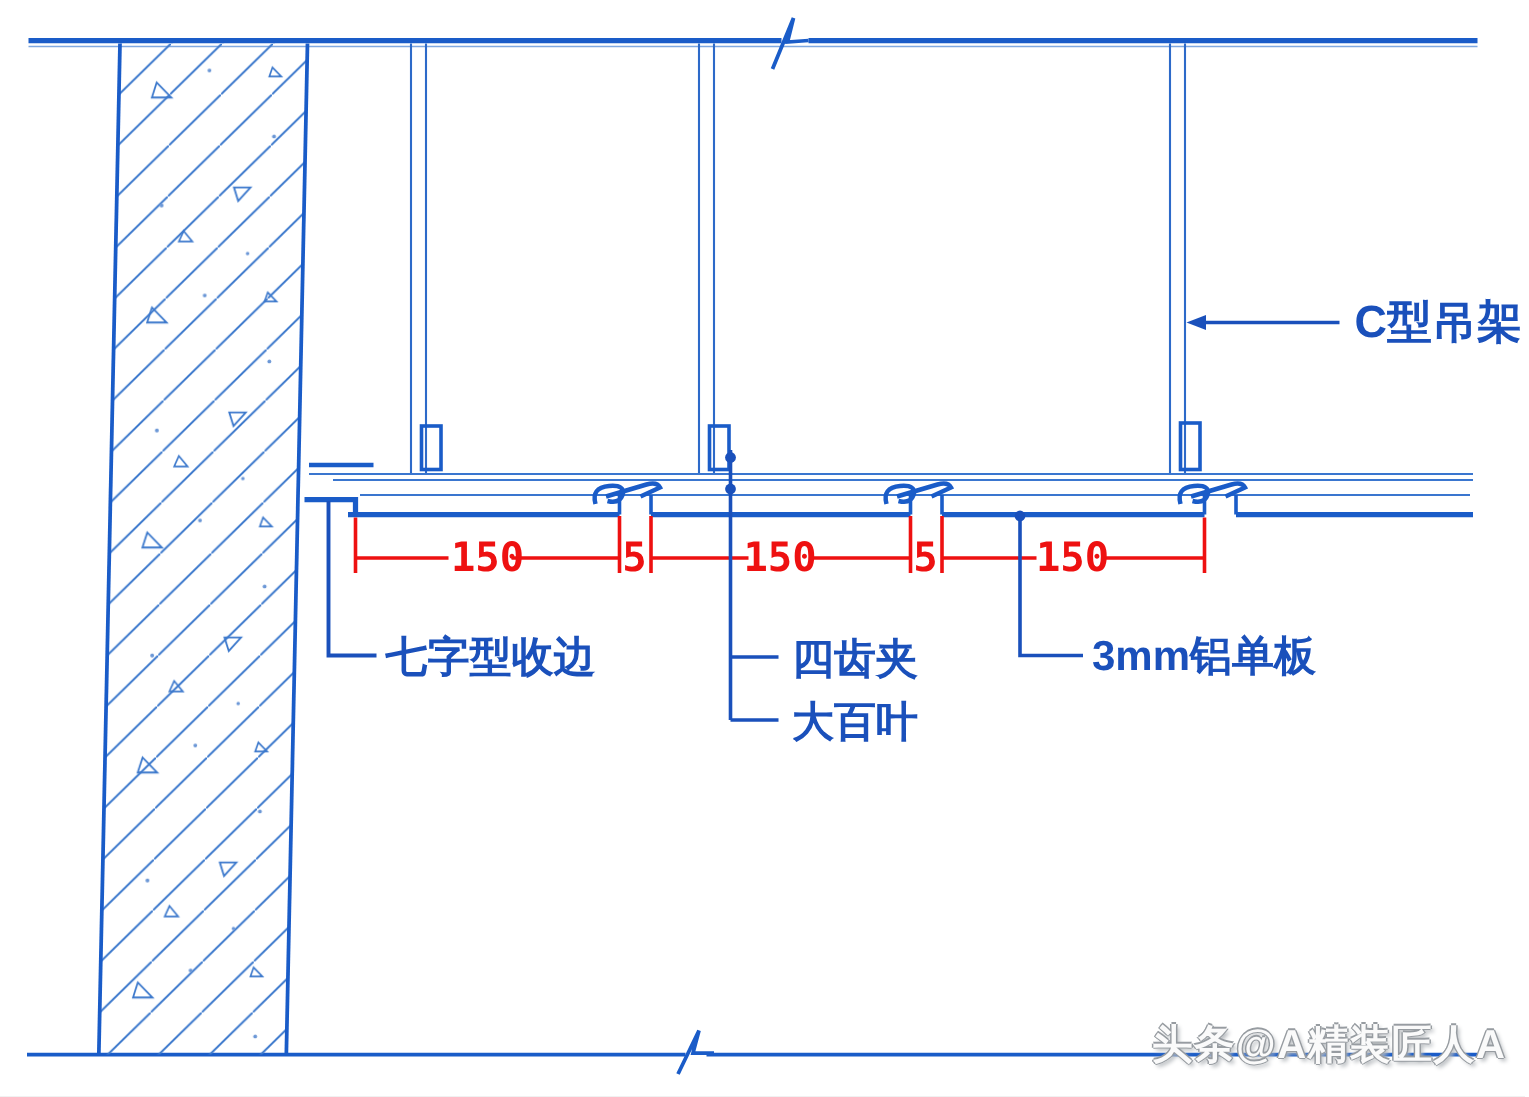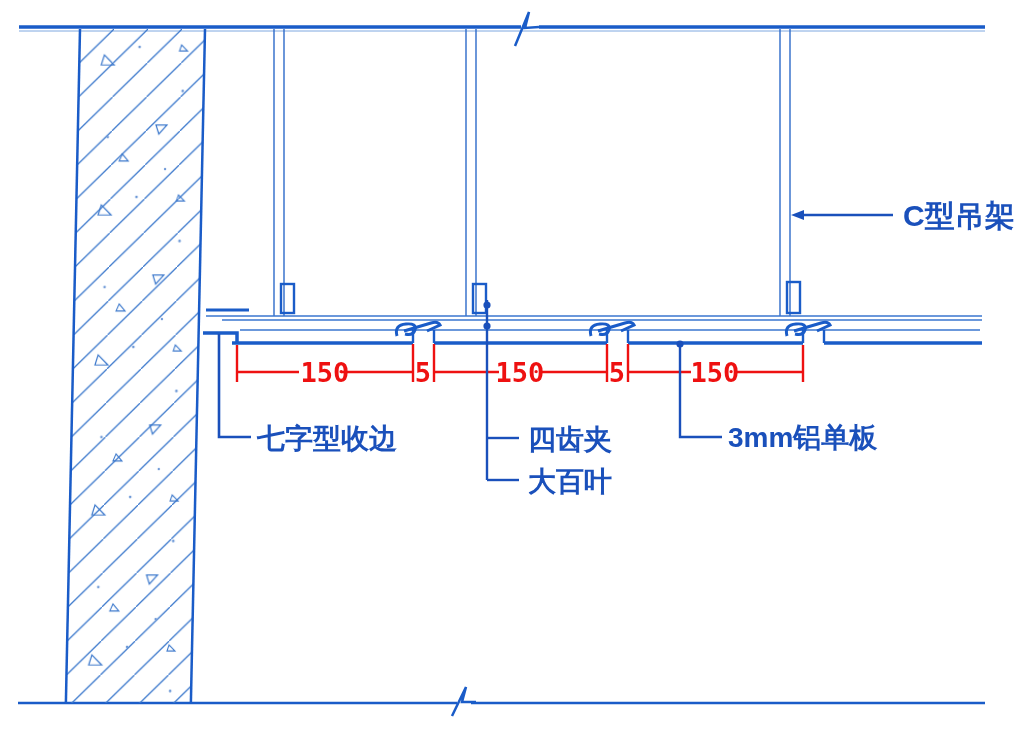--- a/index.html
+++ b/index.html
@@ -163,14 +163,15 @@
     <text class="blue-label" x="728" y="437" dominant-baseline="central">3mm铝单板</text>
   </g>
 
   <g>
     <line x1="799" y1="215" x2="893" y2="215" stroke="#1a50bb" stroke-width="2.4"></line>
     <polygon points="791,215 804,210 804,220" fill="#1a50bb"></polygon>
     <text class="blue-label hanger-label" x="903" y="215" dominant-baseline="central">C型吊架</text>
   </g>
 </svg>
 
+<div class="watermark">头条@A精装匠人A</div>
 
 </div>
 
 </body></html>

